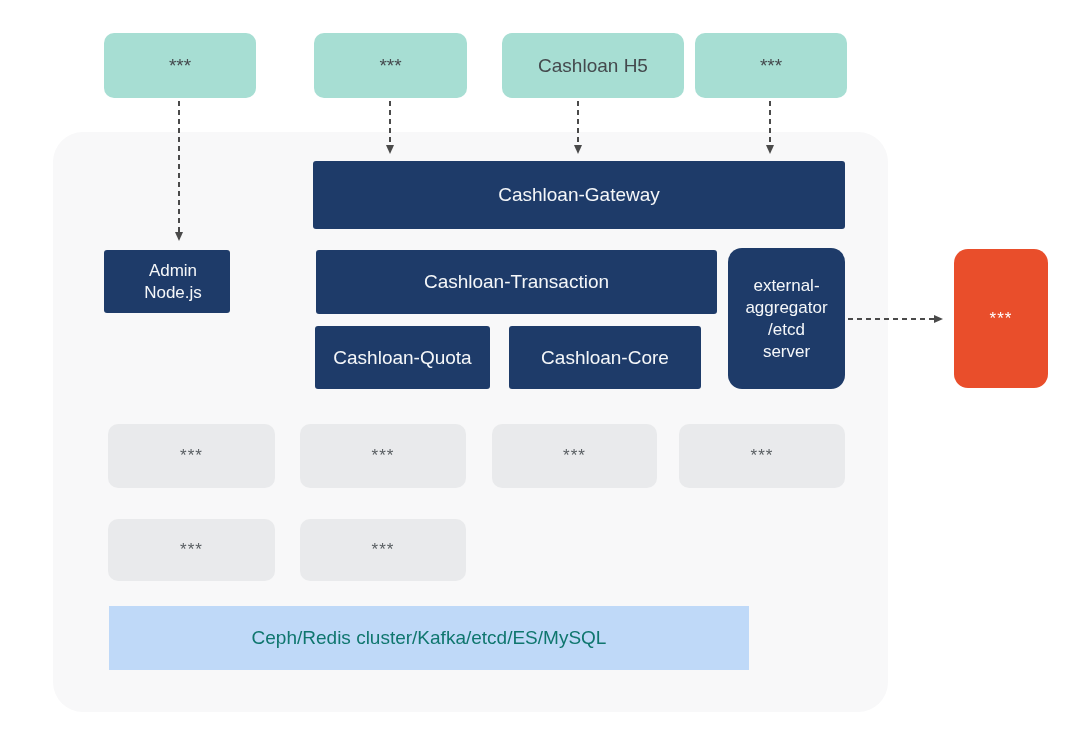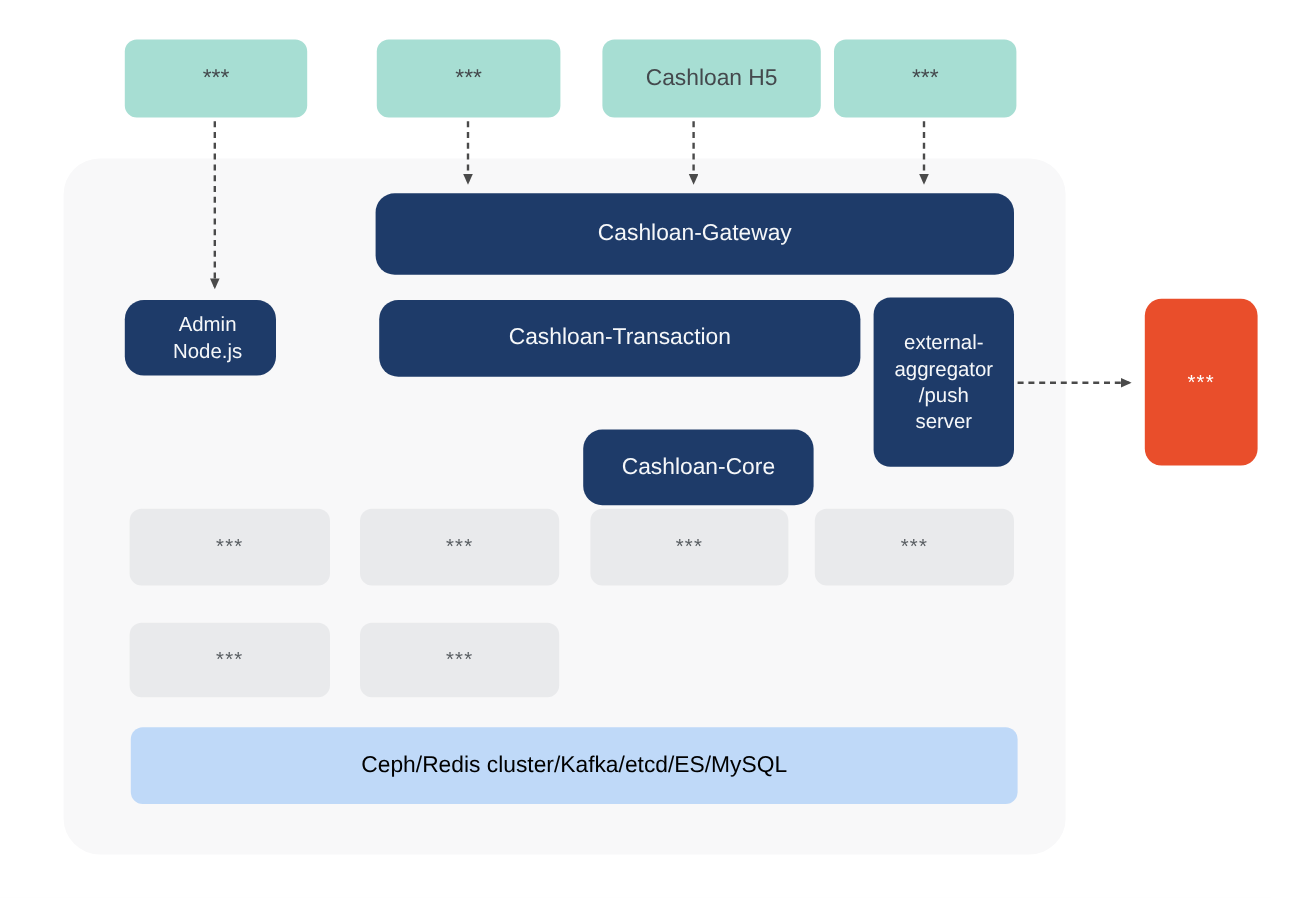--- a/index.html
+++ b/index.html
@@ -30,43 +30,43 @@
   .top-node{
     background:var(--teal,#a7ded3);
     color:var(--text-dark,#44494d);
     border-radius:10px;
     font-size:19px;
     top:33px;height:65px;
   }
   .navy{
     background:var(--navy,#1e3b69);
     color:var(--text-light,#f5f7f9);
-    border-radius:16px;
+    border-radius:3px;
     font-size:19px;
   }
   .cluster{
     position:absolute;
     left:53px;top:132px;width:835px;height:580px;
     background:var(--container,#f8f8f9);
     border-radius:30px;
   }
   .multiline{white-space:pre-line;line-height:22px;font-size:17px;}
   .gray-node{
     background:var(--gray-box,#e9eaec);
     color:#595e62;
     border-radius:10px;
     font-size:17px;
     letter-spacing:1px;
   }
   .storage{
     position:absolute;
-    left:109px;top:606px;width:739px;height:64px;
+    left:109px;top:606px;width:640px;height:64px;
     background:var(--storage-blue,#bfd9f8);
-    color:#000000;
-    border-radius:10px;
+    color:#0f766e;
+    border-radius:0;
     display:flex;align-items:center;justify-content:center;
     font-size:19px;
   }
   .external-target{
     background:var(--orange,#e94e2b);
     color:#ffffff;
     border-radius:14px;
     font-size:17px;
     letter-spacing:1px;
   }
@@ -87,25 +87,26 @@
   <div class="node top-node" style="left:502px;width:182px;">Cashloan H5</div>
   <div class="node top-node" style="left:695px;width:152px;">***</div>
 
   <div class="node navy" style="left:313px;top:161px;width:532px;height:68px;">Cashloan-Gateway</div>
 
   <div class="node navy multiline" style="left:104px;top:250px;width:126px;height:63px;padding-left:12px;">Admin
 Node.js</div>
 
   <div class="node navy" style="left:316px;top:250px;width:401px;height:64px;">Cashloan-Transaction</div>
 
-  <div class="node navy" style="left:486px;top:326px;width:192px;height:63px;margin-top:32px;">Cashloan-Core</div>
+  <div class="node navy" style="left:315px;top:326px;width:175px;height:63px;">Cashloan-Quota</div>
+  <div class="node navy" style="left:509px;top:326px;width:192px;height:63px;">Cashloan-Core</div>
 
   <div class="node navy multiline" style="left:728px;top:248px;width:117px;height:141px;border-radius:14px;">external-
 aggregator
-/push
+/etcd
 server</div>
 
   <div class="node external-target" style="left:954px;top:249px;width:94px;height:139px;">***</div>
 
   <div class="node gray-node" style="left:108px;top:424px;width:167px;height:64px;">***</div>
   <div class="node gray-node" style="left:300px;top:424px;width:166px;height:64px;">***</div>
   <div class="node gray-node" style="left:492px;top:424px;width:165px;height:64px;">***</div>
   <div class="node gray-node" style="left:679px;top:424px;width:166px;height:64px;">***</div>
 
   <div class="node gray-node" style="left:108px;top:519px;width:167px;height:62px;">***</div>

